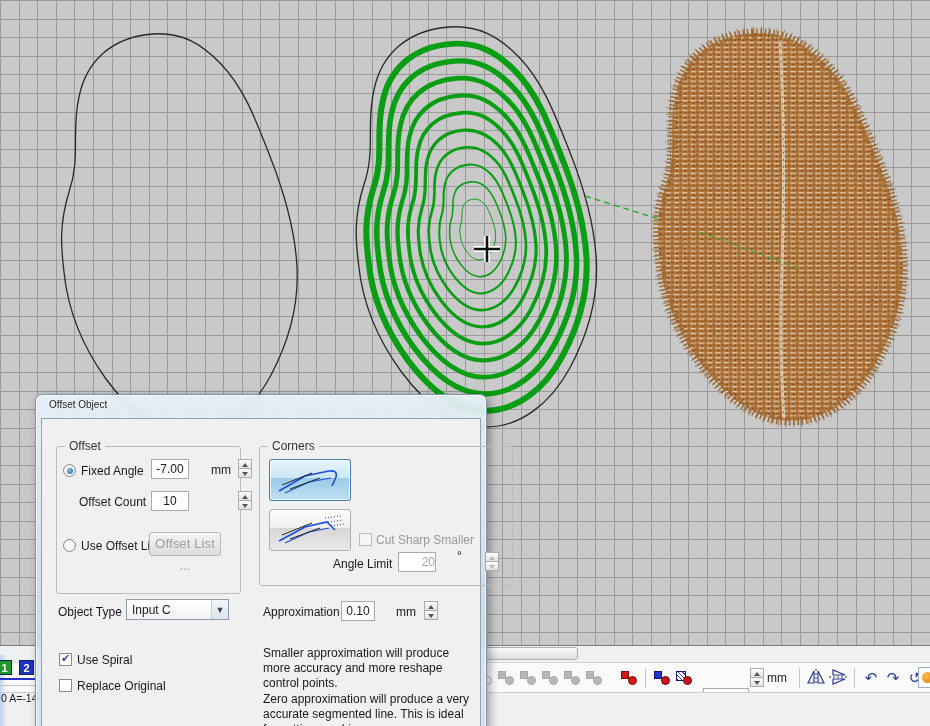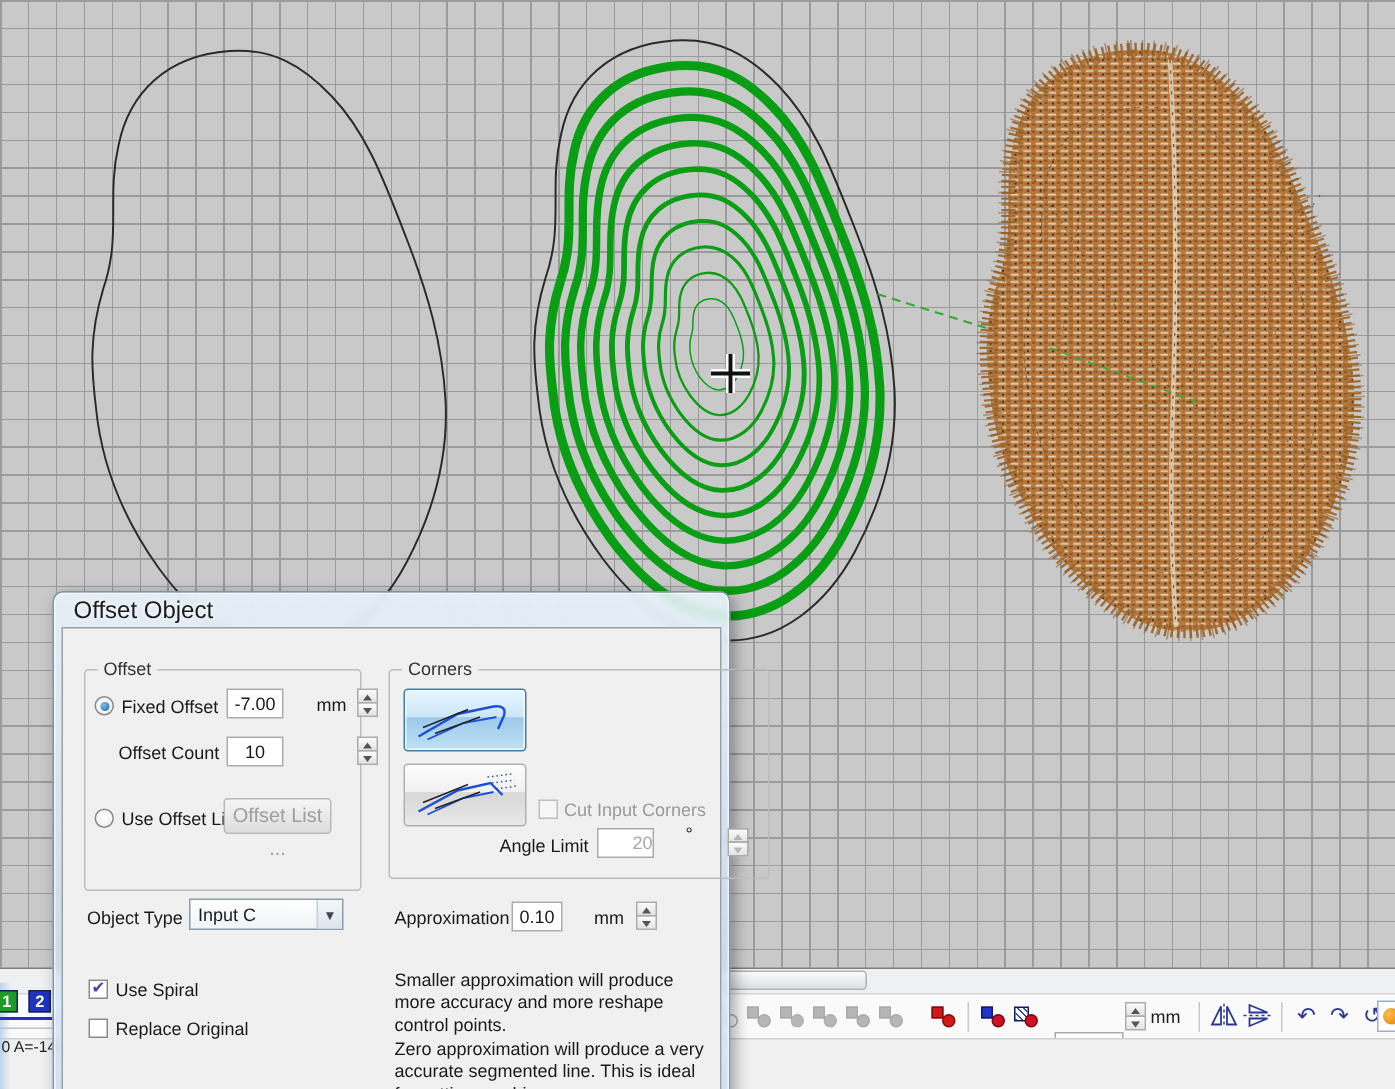--- a/index.html
+++ b/index.html
@@ -47,21 +47,21 @@
   .pal-underline { position:absolute; left:0; top:23px; width:36px; height:2px; background:#2b2bca; }
   .pal-line { position:absolute; left:0; top:30px; width:36px; height:1px; background:#c2c2c2; }
   .status-text { position:absolute; left:1px; top:37px; width:35px; overflow:hidden; font-size:10.5px; color:#222; white-space:nowrap; }
 
   
   .dialog { position:absolute; left:35px; top:394px; width:452px; height:346px; z-index:3;
     border:1px solid #7f94a8; border-radius:7px 7px 0 0;
     background:linear-gradient(180deg, rgba(233,243,252,.88), rgba(196,219,240,.72));
     backdrop-filter:blur(3px);
     box-shadow:inset 0 0 0 1px rgba(255,255,255,.65), 3px 3px 10px rgba(0,0,0,.35); }
-  .dialog-title { position:absolute; left:13px; top:4px; font-size:16px; color:#1c1c1c; text-shadow:0 0 3px #fff; }
+  .dialog-title { position:absolute; left:13px; top:4px; font-size:10px; color:#1c1c1c; text-shadow:0 0 3px #fff; }
   .dialog-content { position:absolute; left:5px; top:23px; width:440px; height:318px; background:#f0f0f0; border:1px solid #98a0a8; }
 
   .groupbox { position:absolute; border:1px solid #bcbcbc; border-radius:3px; }
   .groupbox-label { position:absolute; top:-8px; left:8px; background:#f0f0f0; padding:0 4px; color:#333; }
 
   .dlabel { position:absolute; white-space:nowrap; }
   .dlabel.dis { color:#9a9a9a; }
 
   .radio { position:absolute; width:13px; height:13px; border:1px solid #8a8a8a; border-radius:50%; background:radial-gradient(#fff,#ececec); }
   .radio.sel::after { content:""; position:absolute; left:2.5px; top:2.5px; width:6px; height:6px; border-radius:50%; background:radial-gradient(circle at 35% 35%, #7cc2ee, #1f5f9f); }
@@ -236,21 +236,21 @@
 </div>
 
 <div class="dialog">
   <div class="dialog-title">Offset Object</div>
   <div class="dialog-content"></div>
 
   <div class="groupbox" style="left:20px; top:51px; width:185px; height:148px;">
     <span class="groupbox-label">Offset</span>
   </div>
   <span class="radio sel" style="left:27px; top:69px;"></span>
-  <span class="dlabel" style="left:45px; top:69px;">Fixed Offset</span>
+  <span class="dlabel" style="left:45px; top:69px;">Fixed Angle</span>
   <span class="spinfield" style="left:115px; top:64px;">
     <input class="spin-val" readonly="" value="-7.00" style="">
     <span class="spin">
         <i class="up"></i>
         <i class="dn"></i>
       </span>
   </span>
   <span class="dlabel" style="left:175px; top:68px;">mm</span>
   <span class="dlabel" style="left:43px; top:100px;">Offset Count</span>
   <span class="spinfield" style="left:115px; top:96px;">
@@ -276,21 +276,21 @@
   </div>
   <div class="corner-btn plain" style="left:233px; top:114px;">
     <svg width="70" height="30" viewBox="0 0 70 30">
       <path d="M4,26 L30,12 L52,7 L60,15" fill="none" stroke="#1b4fd8" stroke-width="1.6"></path>
       <path d="M10,28 L34,17 L54,13" fill="none" stroke="#1b4fd8" stroke-width="1.2"></path>
       <path d="M7,20 L37,8 M15,24 L45,13" stroke="#222" stroke-width="1"></path>
       <path d="M50,3 L66,1 M53,7 L68,5 M56,11 L69,9" stroke="#1b4fd8" stroke-width="1" stroke-dasharray="1 2"></path>
     </svg>
   </div>
   <span class="checkbox dis" style="left:323px; top:138px;"></span>
-  <span class="dlabel dis" style="left:340px; top:138px;">Cut Input Corners</span>
+  <span class="dlabel dis" style="left:340px; top:138px;">Cut Sharp Smaller</span>
   <span class="dlabel" style="left:297px; top:162px;">Angle Limit</span>
   <span class="spinfield" style="left:362px; top:157px;">
     <input class="spin-val dis" disabled="" value="20" style="">
     <span class="spin dis">
         <i class="up"></i>
         <i class="dn"></i>
       </span>
   </span>
   <span class="dlabel" style="left:421px; top:154px;">°</span>
 

